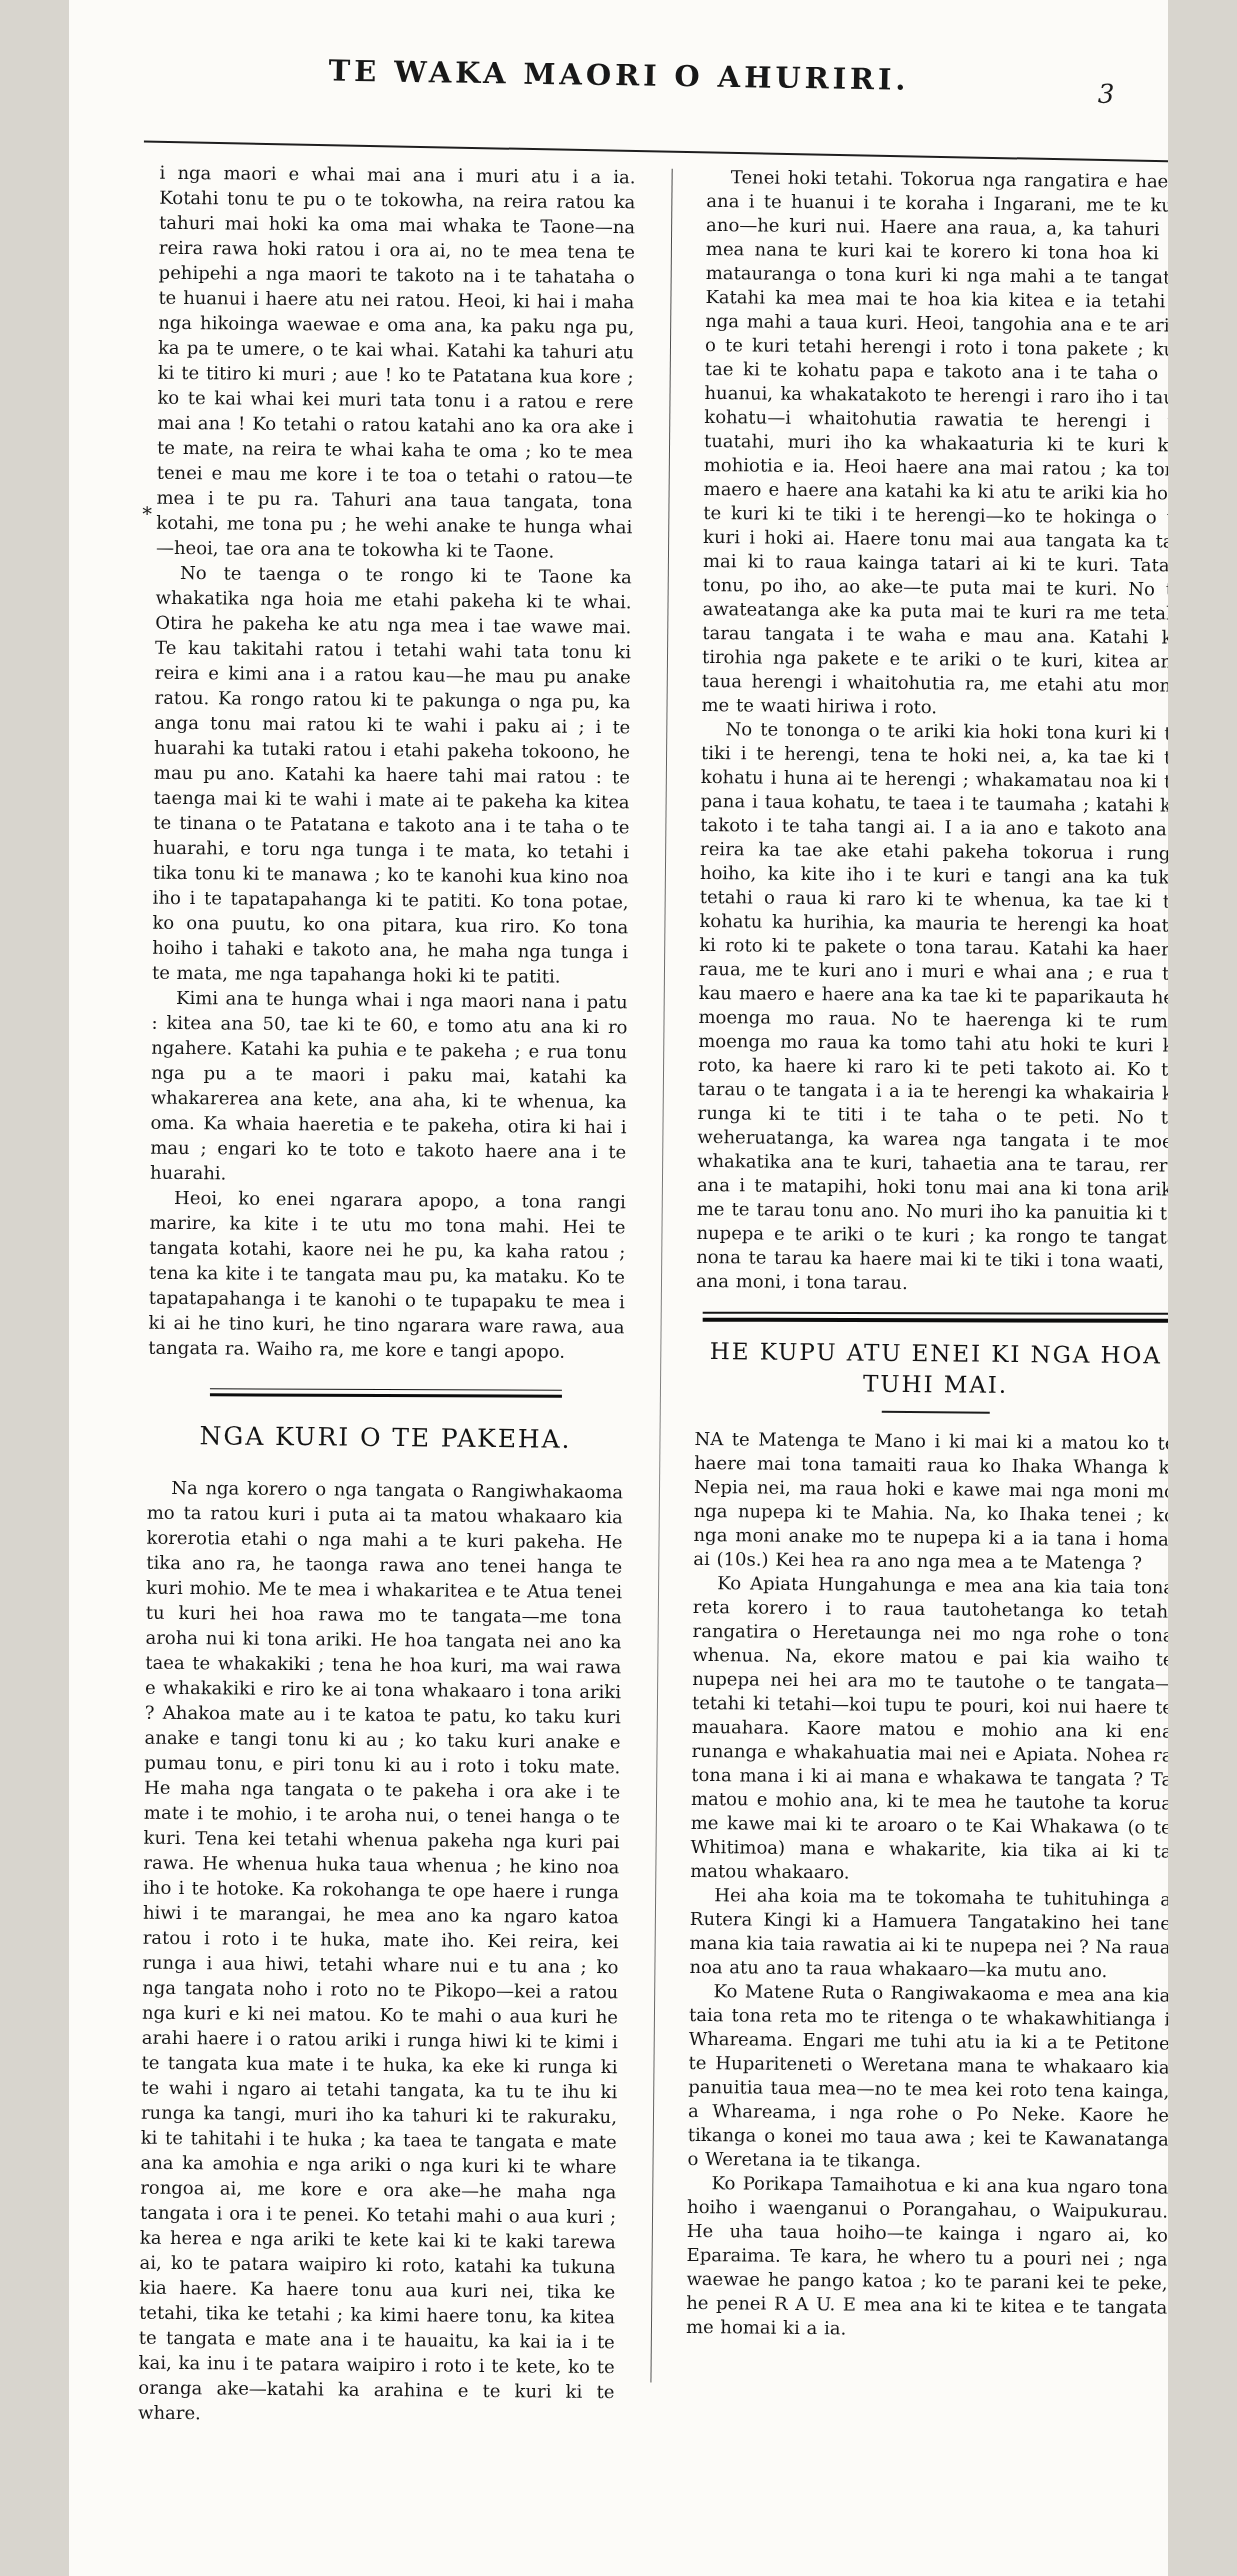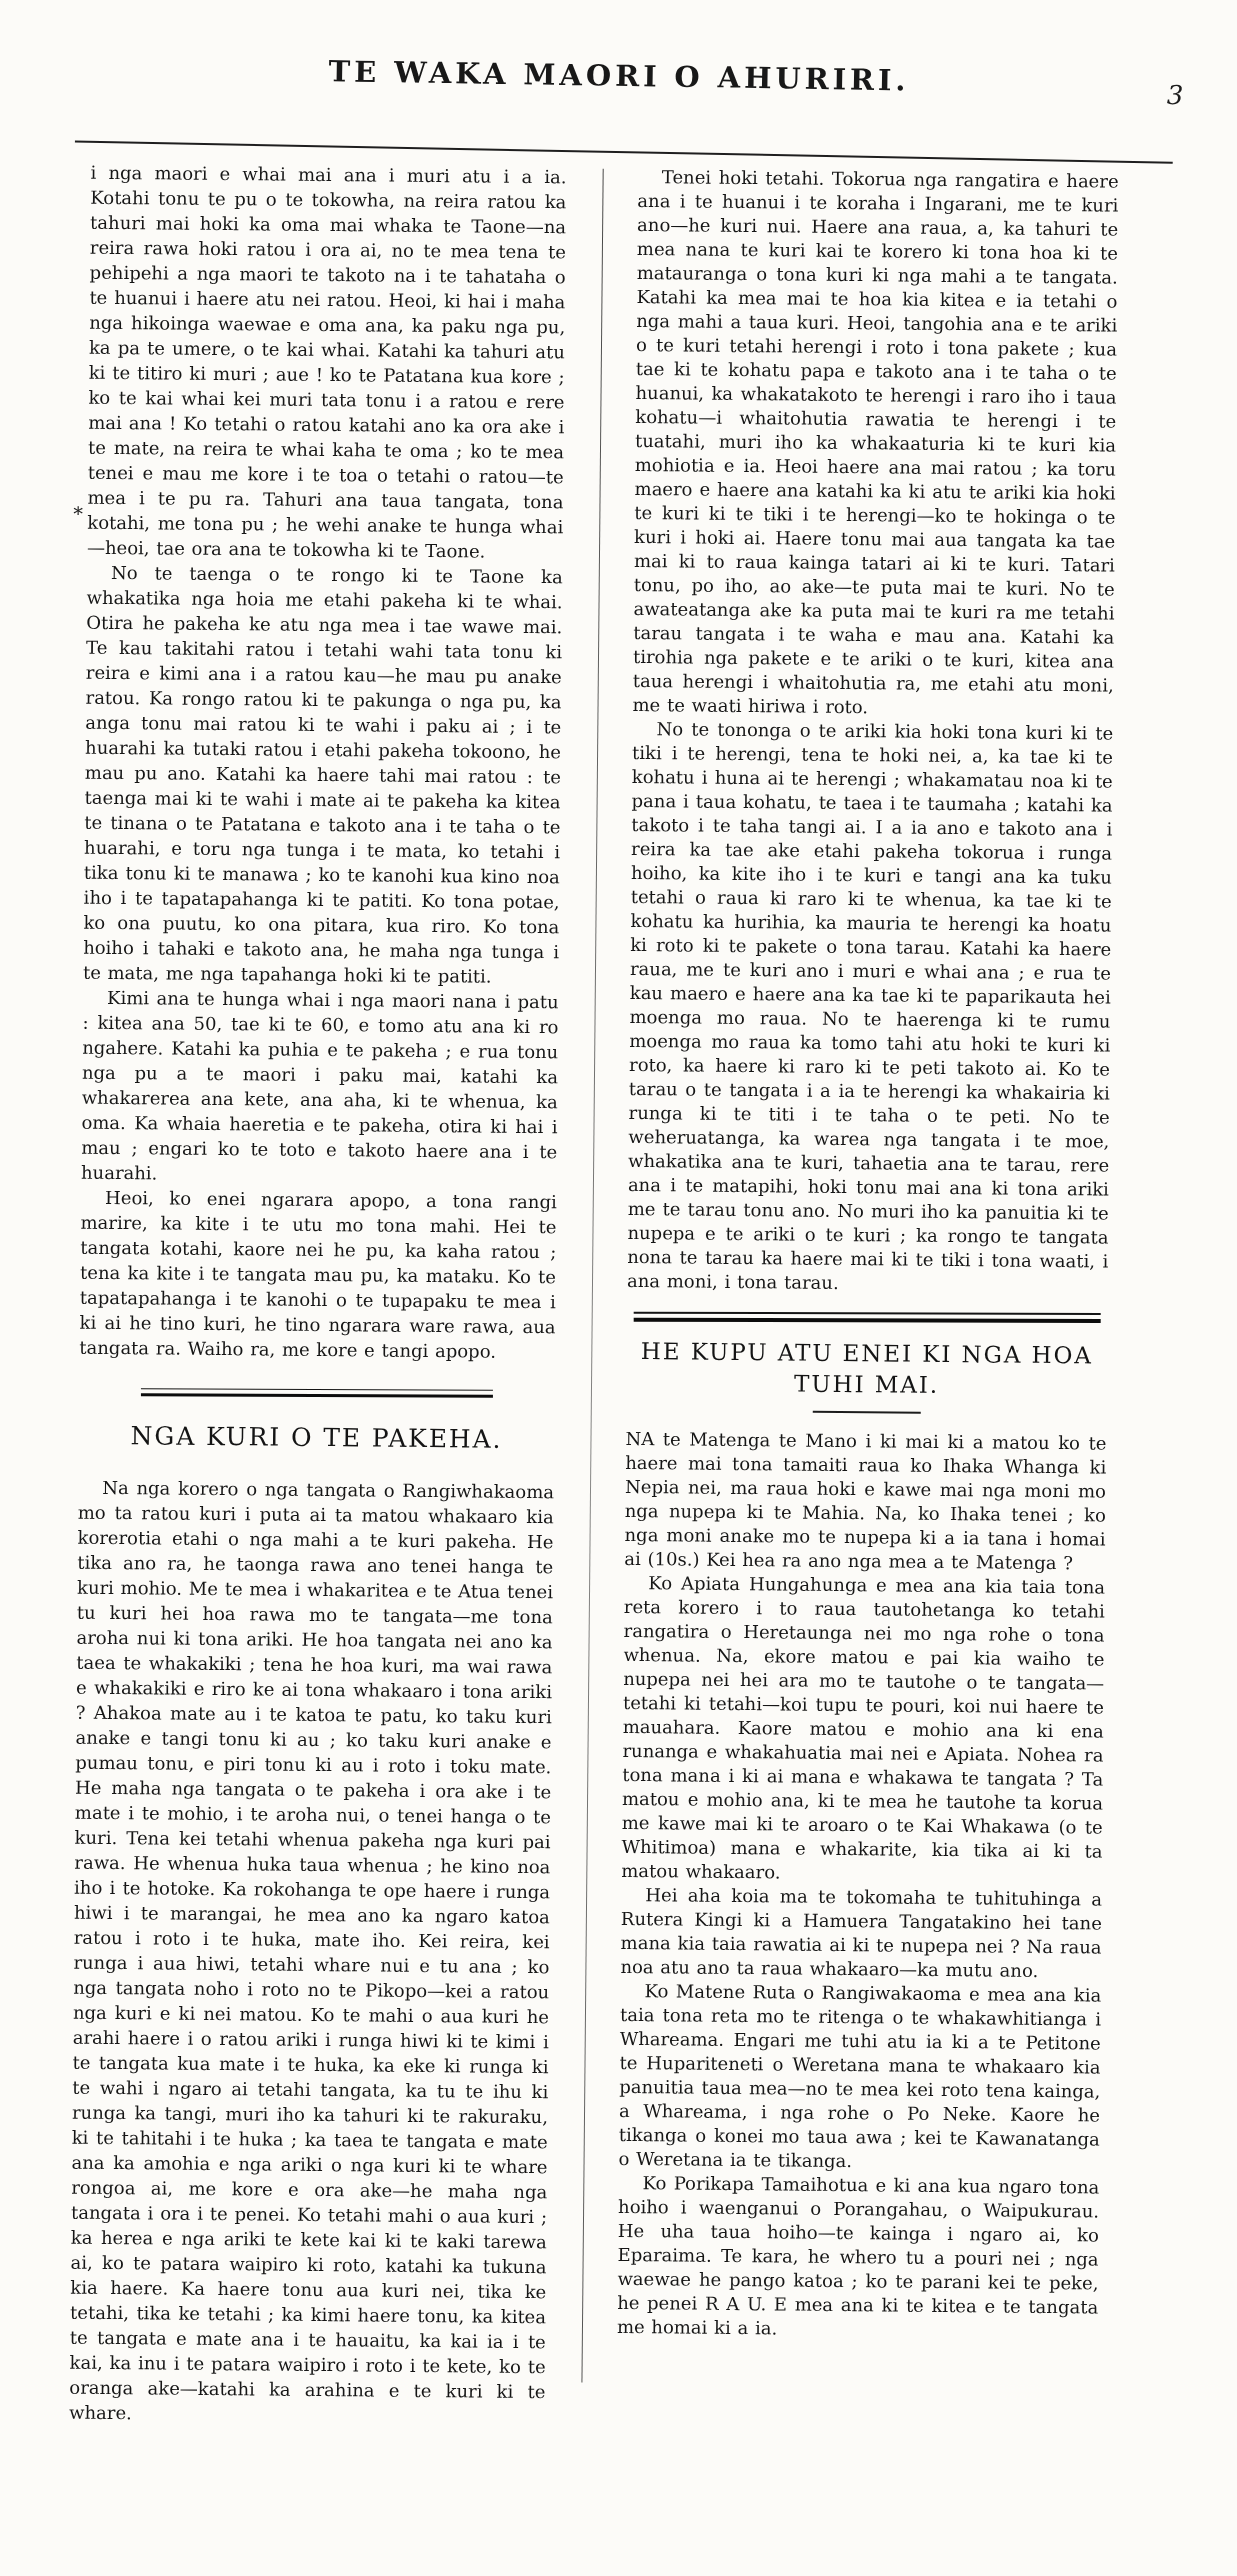--- a/index.html
+++ b/index.html
@@ -1,20 +1,20 @@
 <!DOCTYPE html>
 <html><head>
 <meta charset="utf-8">
 <style>
   html, body { margin: 0; padding: 0; }
   body { background: #d8d5ce; font-family: "DejaVu Serif", "Liberation Serif", serif; }
 
   .page {
     position: relative;
-    width: 1237px;
+    width: 1099px;
     height: 2576px;
     margin: 0 auto;
     background: #fcfbf8;
     overflow: hidden;
     color: #191919;
   }
   .sheet {
     position: absolute;
     inset: 0;
     transform: rotate(0.55deg);

